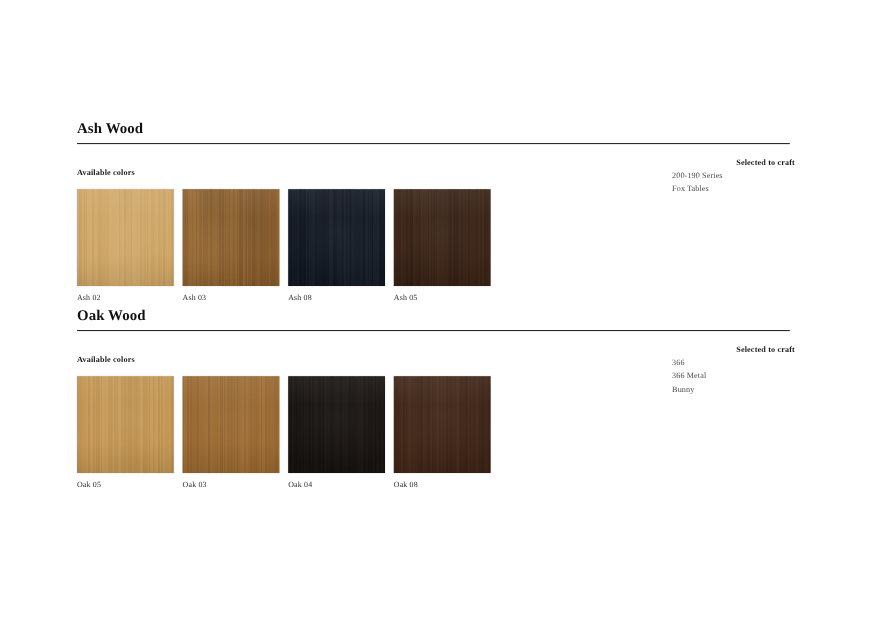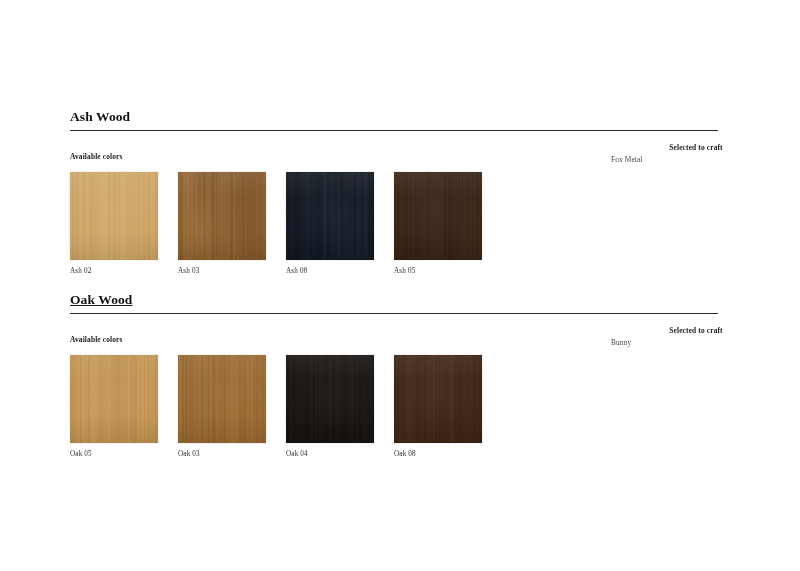--- a/index.html
+++ b/index.html
@@ -23,21 +23,21 @@
     background: #ffffff;
   }
 
   
   .section {
     position: absolute;
     left: 70px;
     width: 648px;
   }
   #section-ash { top: 110px; }
-  #section-oak { top: 293px; text-decoration: underline; }
+  #section-oak { top: 280px; }
 
   .section-heading {
     font-family: "Liberation Serif", "DejaVu Serif", serif;
     font-weight: bold;
     font-size: 13.5px;
     letter-spacing: 0.1px;
     color: #111111;
     line-height: 1.1;
     margin: 0;
     padding: 0 0 5px 0;
@@ -100,21 +100,21 @@
     font-size: 7.4px;
     color: #4a4a4a;
     line-height: 1.62;
     letter-spacing: 0.1px;
     white-space: nowrap;
   }
 
   
   .swatch-row {
     display: flex;
-    gap: 20px;
+    gap: 8px;
   }
   .swatch-cell {
     width: 88px;
   }
   .swatch {
     position: relative;
     width: 88px;
     height: 88px;
     overflow: hidden;
     box-shadow: 0 0 0 0.5px rgba(0,0,0,0.10);
@@ -194,21 +194,22 @@
             </div>
             <div class="swatch-label">Ash 05</div>
           </div>
 
         </div>
       </div>
 
       <div class="col-right">
         <div class="craft-title">Selected to craft</div>
         <ul class="craft-list">
-          <li>Fox Metal</li>
+          <li>200-190 Series</li>
+          <li>Fox Tables</li>
         </ul>
       </div>
 
     </div>
   </div>
 
   <div class="section" id="section-oak">
 
     <h2 class="section-heading">Oak Wood</h2>
 
@@ -256,20 +257,22 @@
             </div>
             <div class="swatch-label">Oak 08</div>
           </div>
 
         </div>
       </div>
 
       <div class="col-right">
         <div class="craft-title">Selected to craft</div>
         <ul class="craft-list">
+          <li>366</li>
+          <li>366 Metal</li>
           <li>Bunny</li>
         </ul>
       </div>
 
     </div>
   </div>
 
 </div>
 
 </body></html>

